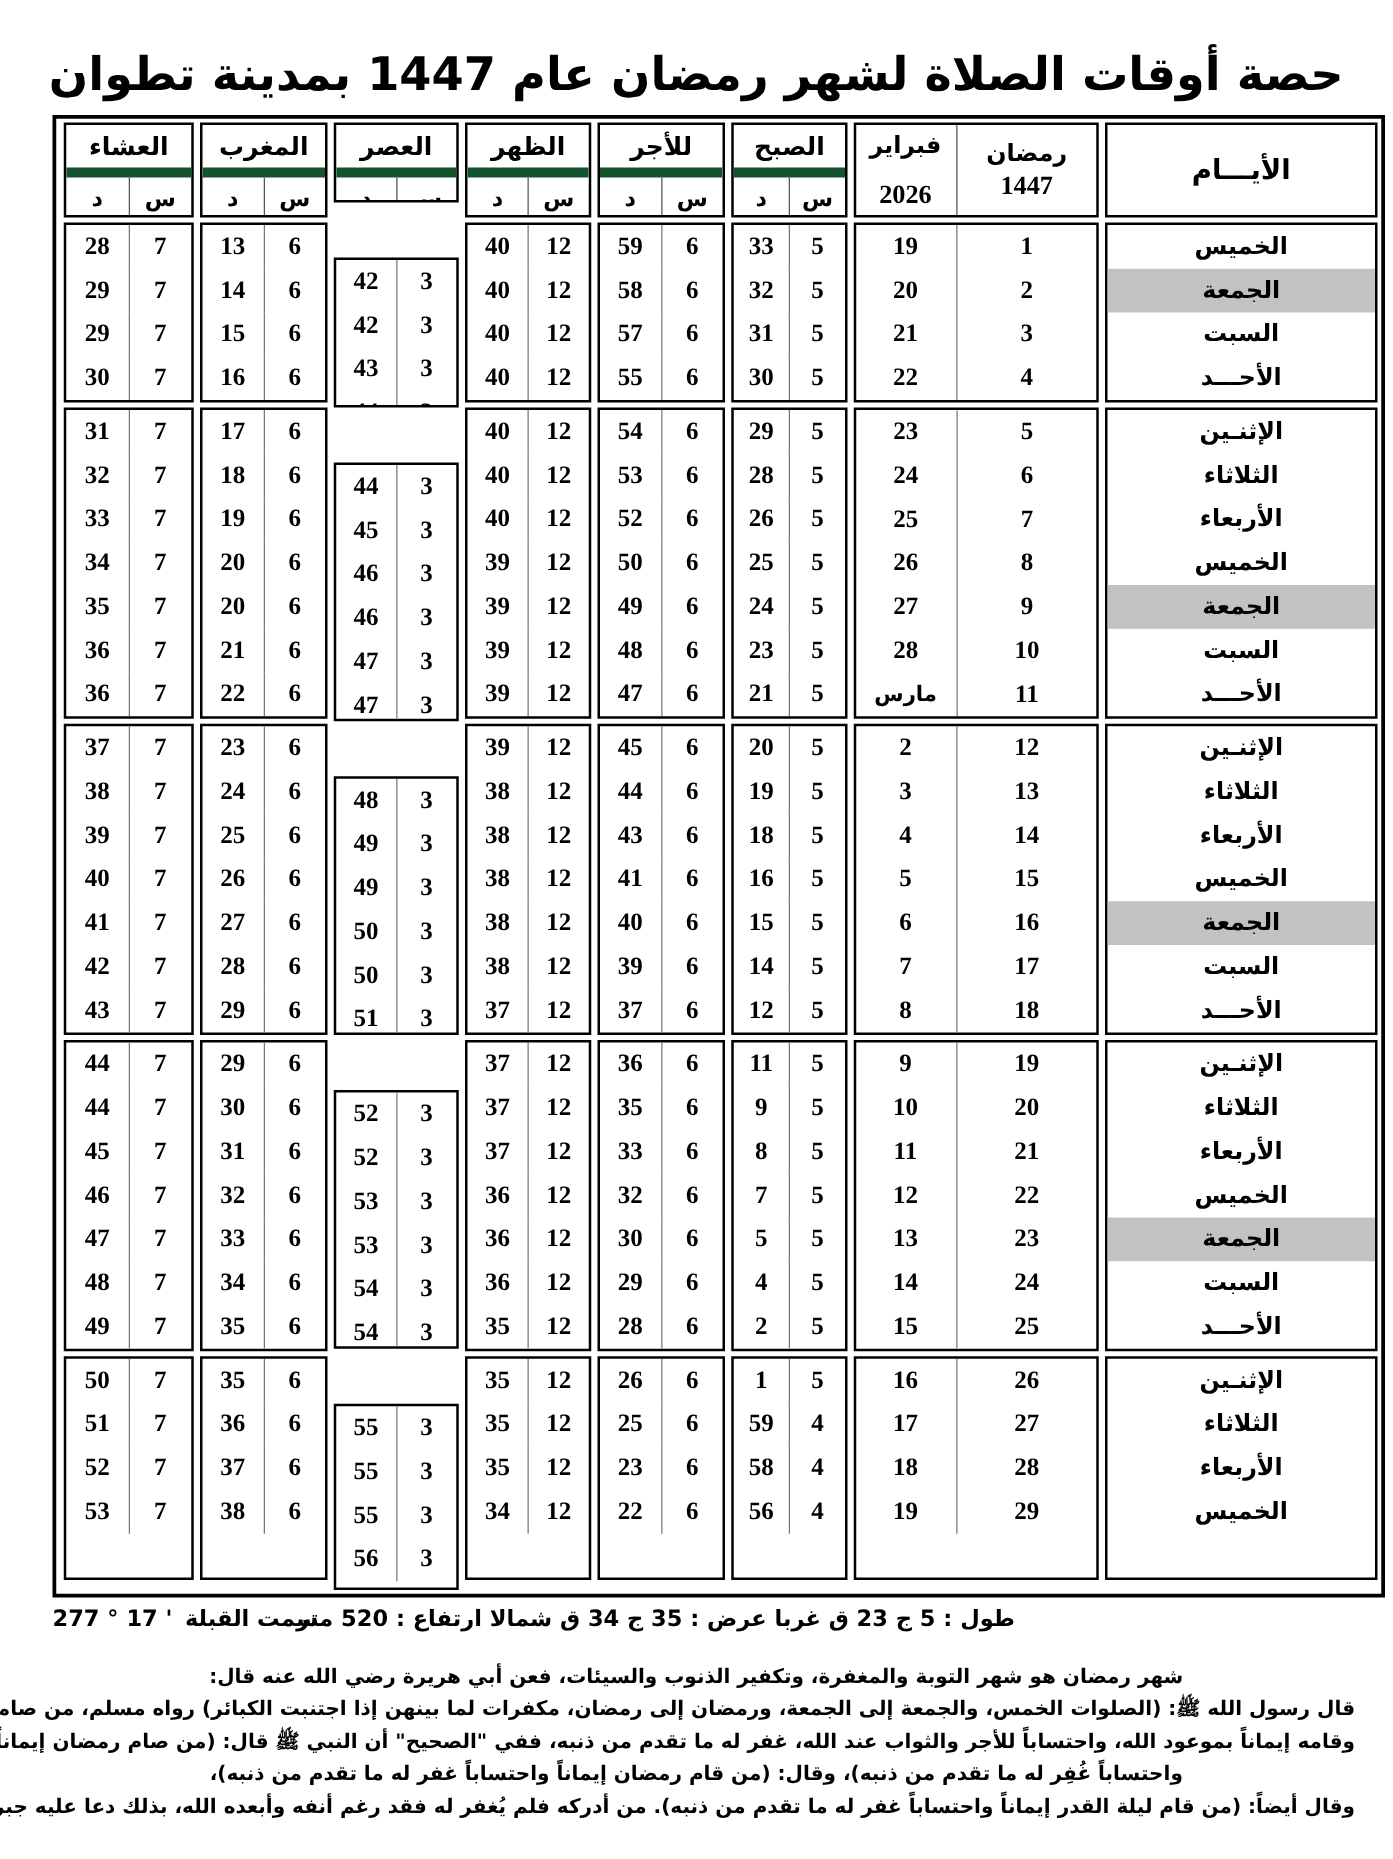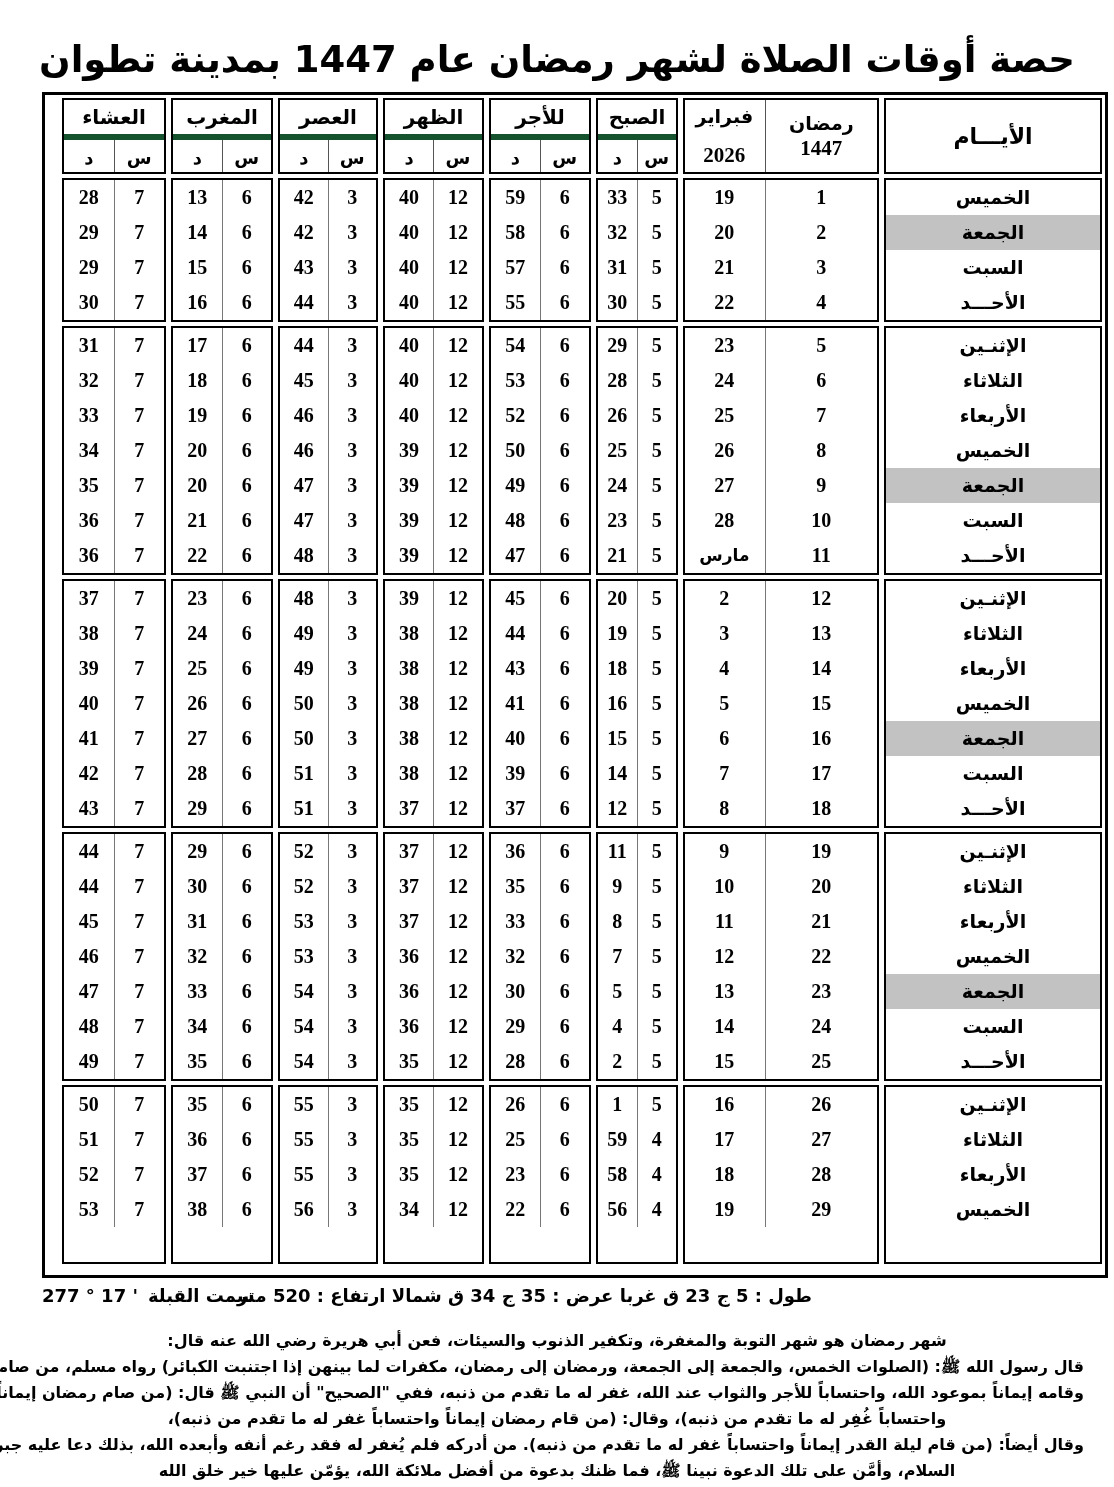--- a/index.html
+++ b/index.html
@@ -24,21 +24,21 @@
     box-sizing:border-box;border:3px solid #000;padding:3px;
     display:flex;direction:rtl;gap:5px;background:#fff;
   }
   .colgroup{display:flex;flex-direction:column;gap:4px;flex:0 0 auto;}
   .box{box-sizing:border-box;border:2px solid #000;background:#fff;overflow:hidden;}
 
   
   .hbox{height:76px;}
   .days-hbox{display:flex;align-items:center;justify-content:center;
     font-size:22px;font-weight:bold;}
-  .hname{height:34px;line-height:34px;text-align:center;border-bottom:6px solid #14532d;
+  .hname{height:34px;line-height:34px;text-align:center;border-bottom:8px solid #14532d;
     font-size:20px;font-weight:bold;}
   .hsub{display:flex;height:36px;}
   .hsub span{flex:1 1 50%;text-align:center;line-height:36px;
     font-size:18px;font-weight:bold;}
   .hsub span:last-child{border-inline-start:1px solid #555;}
 
   .date-hbox{display:flex;height:76px;}
   .date-hcell{flex:0 0 auto;display:flex;flex-direction:column;align-items:center;justify-content:center;}
   .date-hcell:last-child{border-inline-start:1px solid #555;gap:15px;}
   .date-hname{font-size:19px;font-weight:bold;line-height:1.3;}
@@ -261,21 +261,21 @@
             <span style="flex: 0 0 58%;">28</span>
             <span style="flex: 0 0 42%;">18</span>
           </div>
           <div class="daterow">
             <span style="flex: 0 0 58%;">29</span>
             <span style="flex: 0 0 42%;">19</span>
           </div>
           <div class="padrow"></div>
         </div>
       </div>
-      <div class="colgroup" style="width: 82px;">
+      <div class="colgroup" style="width: 93px;">
         <div class="box hbox">
           <div class="hname">الصبح</div>
           <div class="hsub">
             <span>س</span>
             <span>د</span>
           </div>
         </div>
         <div class="box" style="height: 144px;">
           <div class="prow">
             <span>5</span>
@@ -669,21 +669,21 @@
             <span>12</span>
             <span>35</span>
           </div>
           <div class="prow">
             <span>12</span>
             <span>34</span>
           </div>
           <div class="padrow"></div>
         </div>
       </div>
-      <div class="colgroup" style="width: 100px;">
+      <div class="colgroup" style="width: 100px; gap: 44px;">
         <div class="box hbox">
           <div class="hname">العصر</div>
           <div class="hsub">
             <span>س</span>
             <span>د</span>
           </div>
         </div>
         <div class="box" style="height: 144px;">
           <div class="prow">
             <span>3</span>
@@ -1093,16 +1093,15 @@
       <span class="val">277 ° 17 '</span>
     </span>
   </div>
 
   <div class="para">
     <div>شهر رمضان هو شهر التوبة والمغفرة، وتكفير الذنوب والسيئات، فعن أبي هريرة رضي الله عنه قال:</div>
     <div>قال رسول الله ﷺ: (الصلوات الخمس، والجمعة إلى الجمعة، ورمضان إلى رمضان، مكفرات لما بينهن إذا اجتنبت الكبائر) رواه مسلم، من صامه</div>
     <div>وقامه إيماناً بموعود الله، واحتساباً للأجر والثواب عند الله، غفر له ما تقدم من ذنبه، ففي "الصحيح" أن النبي ﷺ قال: (من صام رمضان إيماناً</div>
     <div>واحتساباً غُفِر له ما تقدم من ذنبه)، وقال: (من قام رمضان إيماناً واحتساباً غفر له ما تقدم من ذنبه)،</div>
     <div>وقال أيضاً: (من قام ليلة القدر إيماناً واحتساباً غفر له ما تقدم من ذنبه). من أدركه فلم يُغفر له فقد رغم أنفه وأبعده الله، بذلك دعا عليه جبريل عليه</div>
-    <div>السلام، وأمَّن على تلك الدعوة نبينا ﷺ، فما ظنك بدعوة من أفضل ملائكة الله، يؤمّن عليها خير خلق الله</div>
   </div>
 
 </div>
 
 </body></html>

